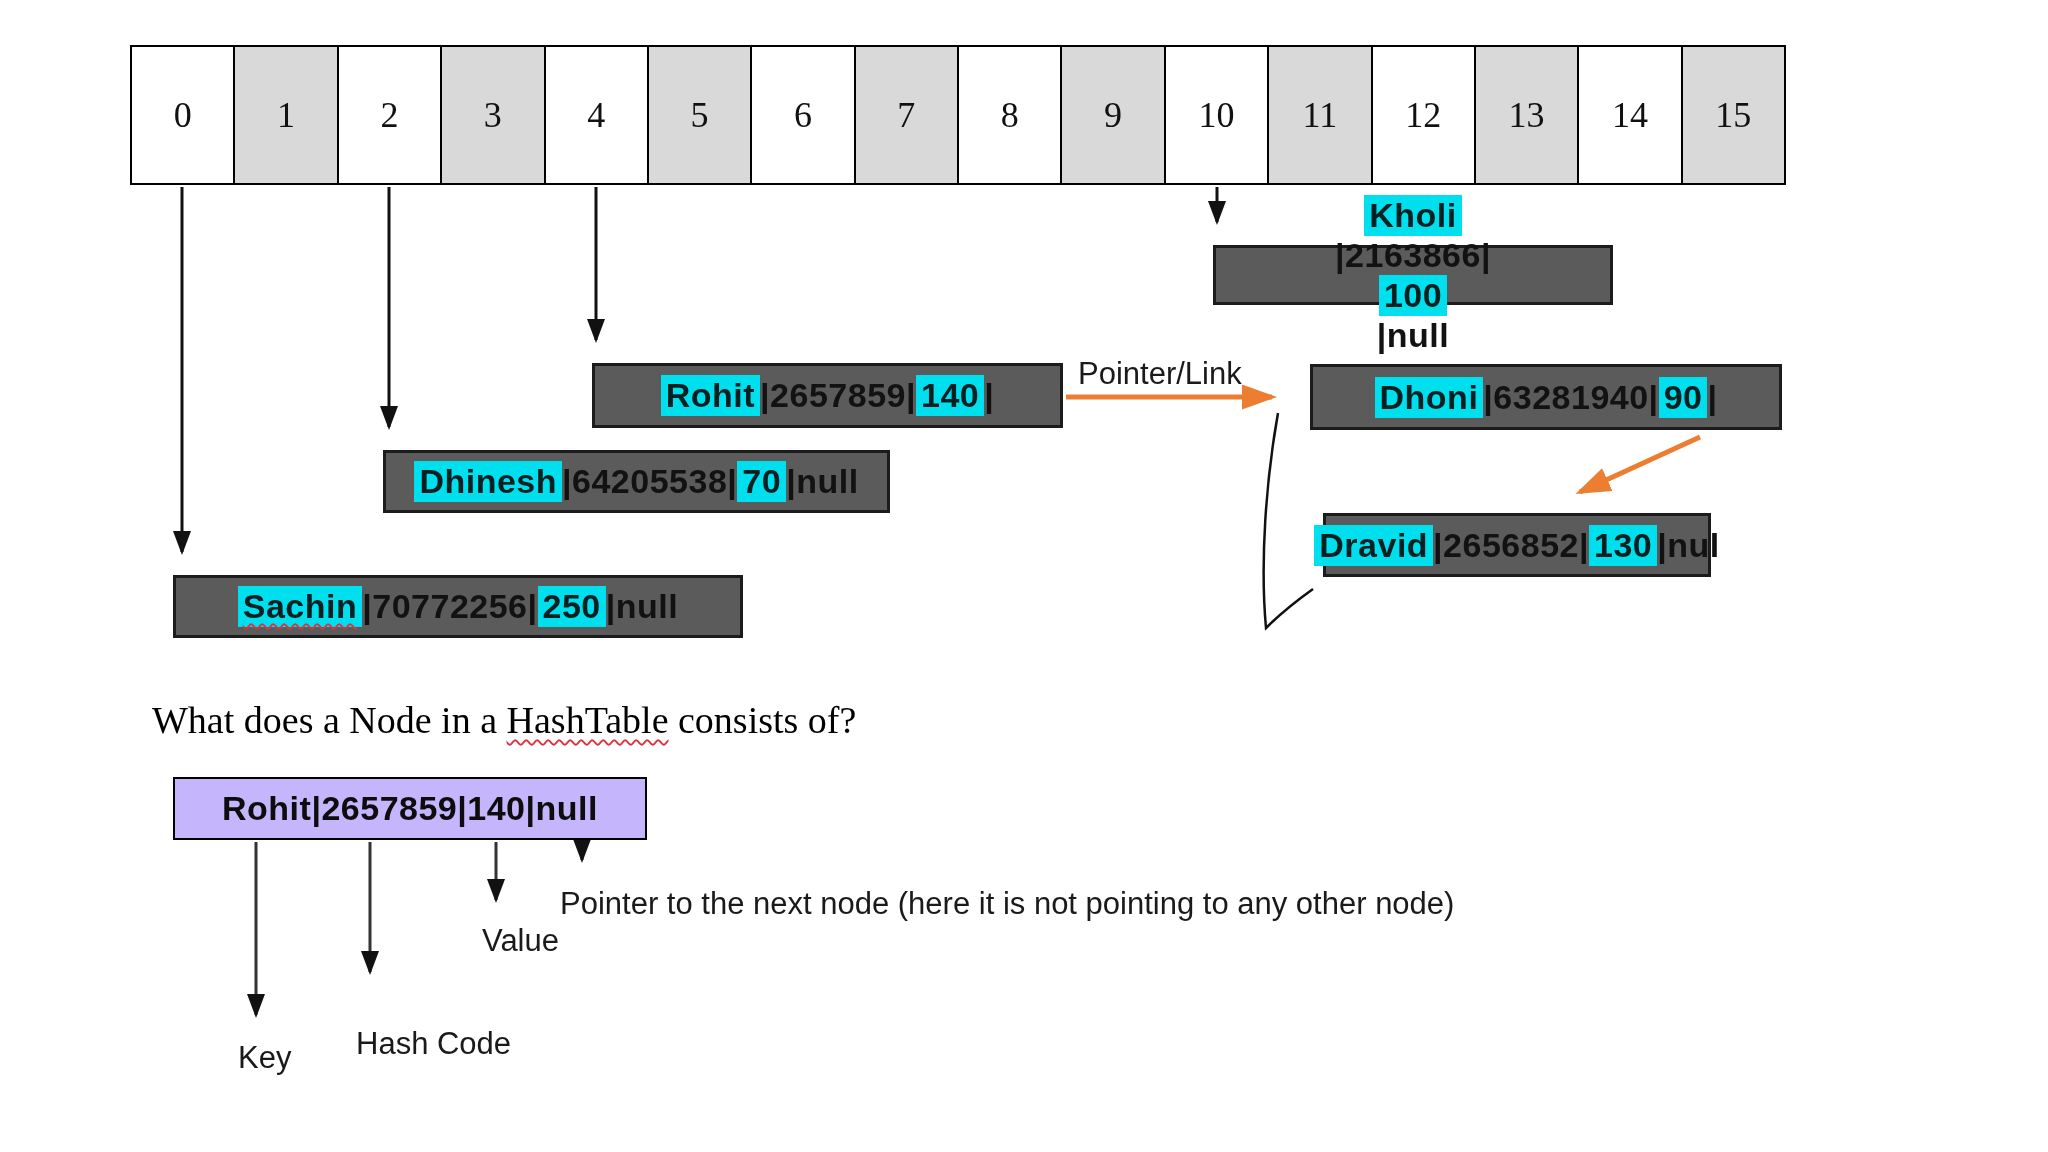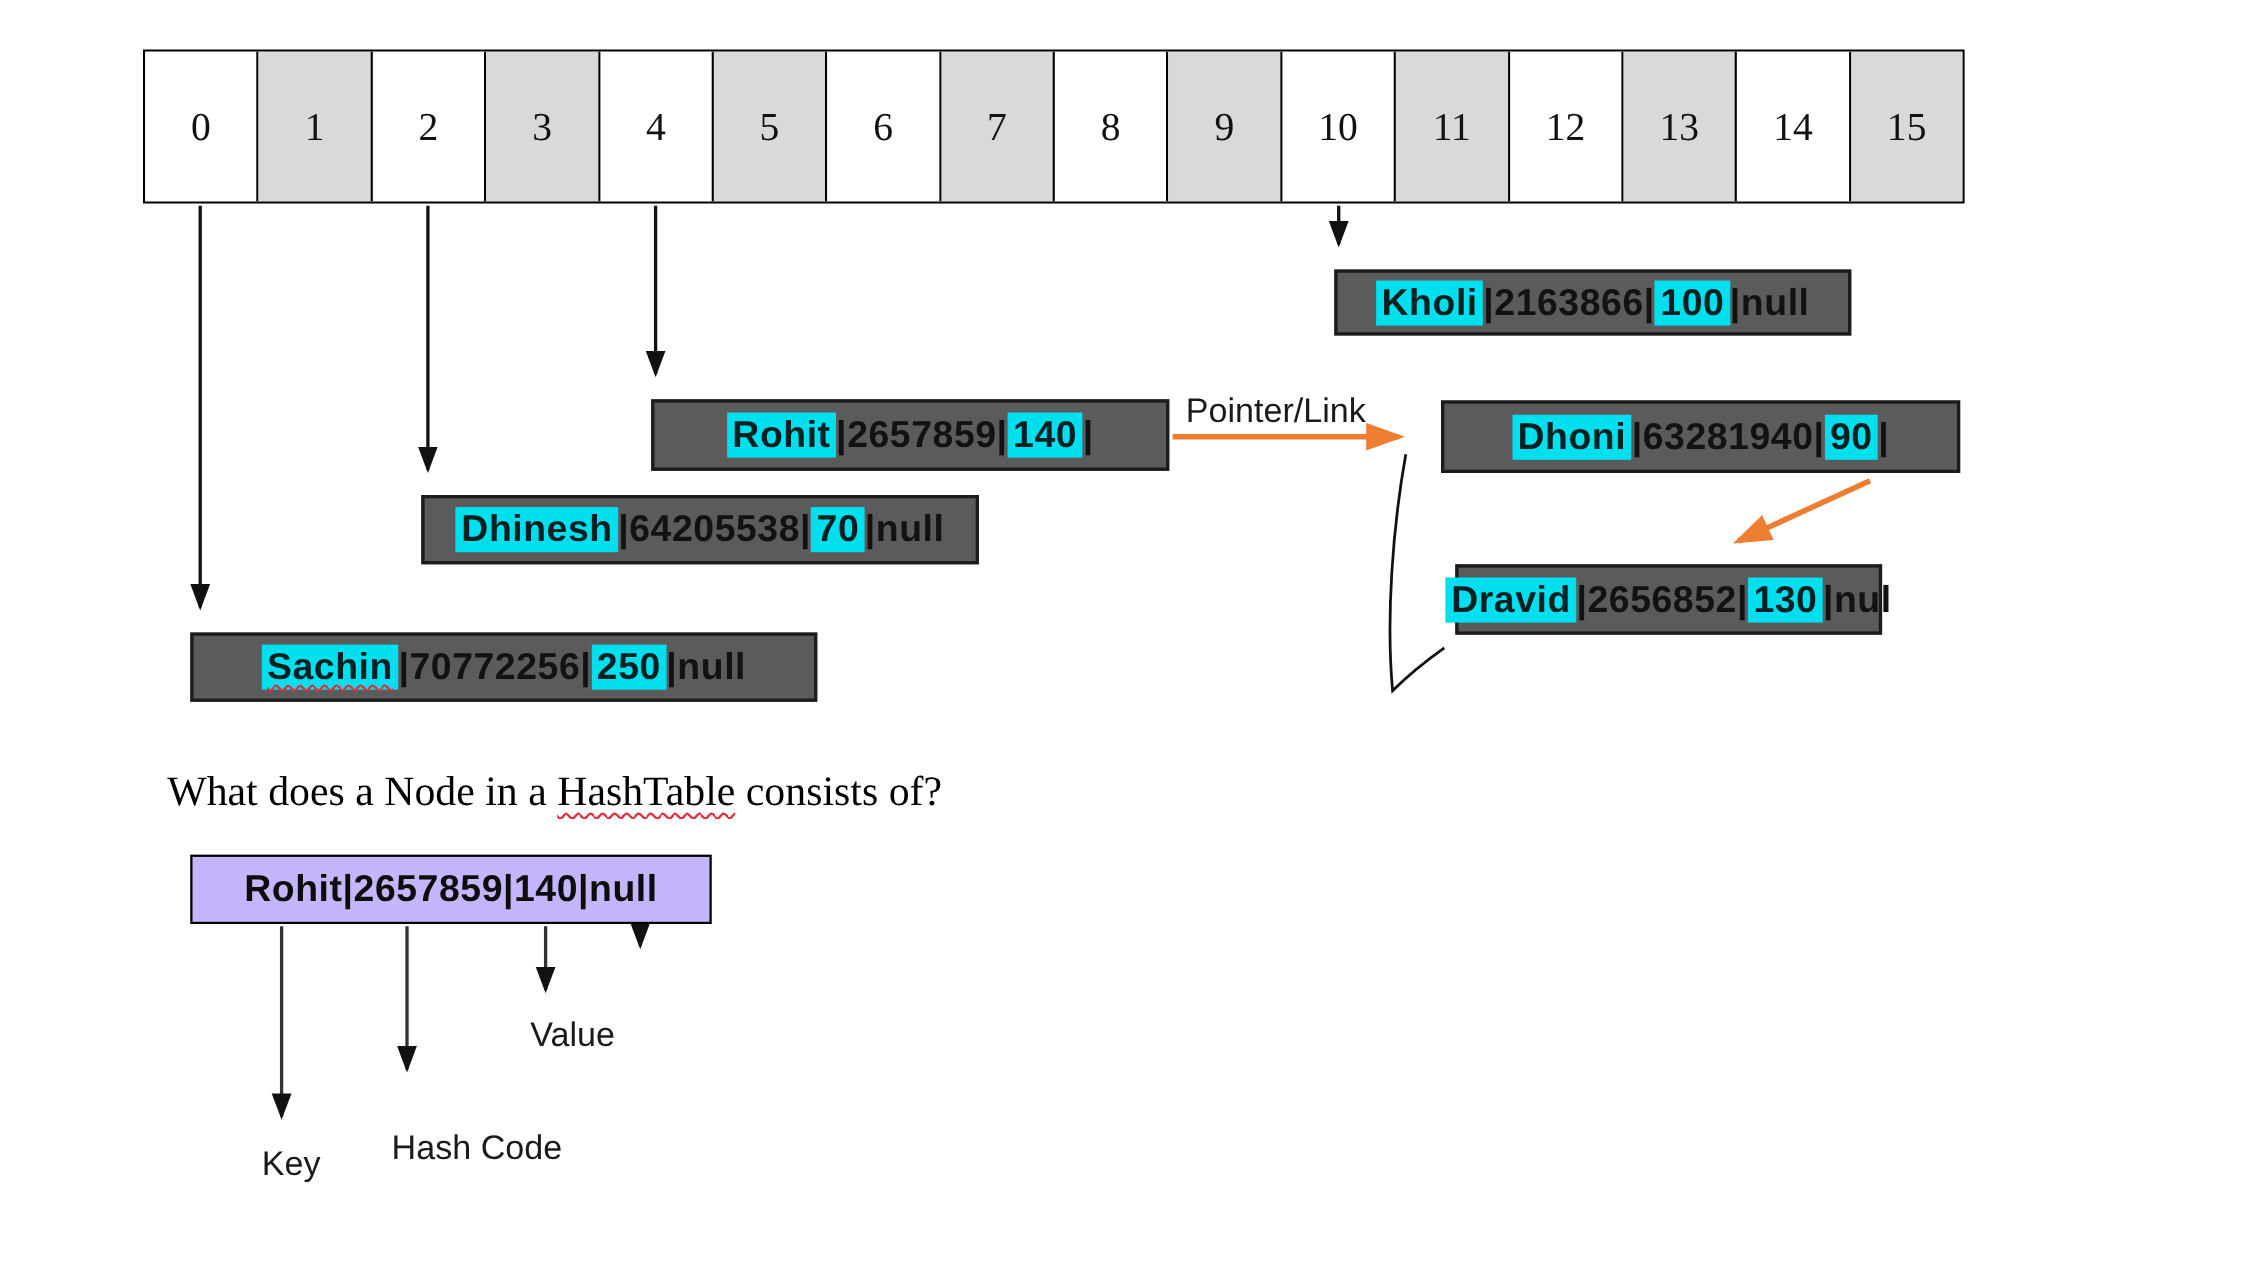--- a/index.html
+++ b/index.html
@@ -81,21 +81,21 @@
     <line x1="1700" y1="437" x2="1580" y2="492" stroke="#ed7d31" stroke-width="5" marker-end="url(#ahO)"></line>
 
     <path d="M 1278 413 C 1266 480 1260 562 1266 628 C 1274 620 1292 604 1313 589" fill="none" stroke="#111" stroke-width="2.5"></path>
 
     <line x1="256" y1="842" x2="256" y2="1015" stroke="#333" stroke-width="3" marker-end="url(#ahB)"></line>
     <line x1="370" y1="842" x2="370" y2="972" stroke="#333" stroke-width="3" marker-end="url(#ahB)"></line>
     <line x1="496" y1="842" x2="496" y2="900" stroke="#333" stroke-width="3" marker-end="url(#ahB)"></line>
     <line x1="582" y1="842" x2="582" y2="860" stroke="#333" stroke-width="3" marker-end="url(#ahB)"></line>
   </svg>
 
-  <div class="dnode" style="left:1213px;top:245px;width:470px;height:60px;">
+  <div class="dnode" style="left:1213px;top:245px;width:400px;height:60px;flex-direction:column;">
     <span class="hl">Kholi</span>
       <span class="mid">|2163866|</span>
       <span class="hl">100</span>
       <span class="mid">|null</span>
   </div>
 
   <div class="dnode" style="left:592px;top:363px;width:471px;height:65px;">
     <span class="hl">Rohit</span>
       <span class="mid">|2657859|</span>
       <span class="hl">140</span>
@@ -134,15 +134,16 @@
 
   <div class="question">
     <span>What does a Node in a </span><span class="uword">HashTable</span><span> consists of?</span>
   </div>
 
   <div class="wnode">Rohit|2657859|140|null</div>
 
   <div class="lbl" style="left:238px;top:1040px;">Key</div>
   <div class="lbl" style="left:356px;top:1000px;margin-top:26px;">Hash Code</div>
   <div class="lbl" style="left:482px;top:923px;">Value</div>
+  <div class="lbl" style="left:560px;top:886px;">Pointer to the next node (here it is not pointing to any other node)</div>
 
 
 </div>
 
 </body></html>

